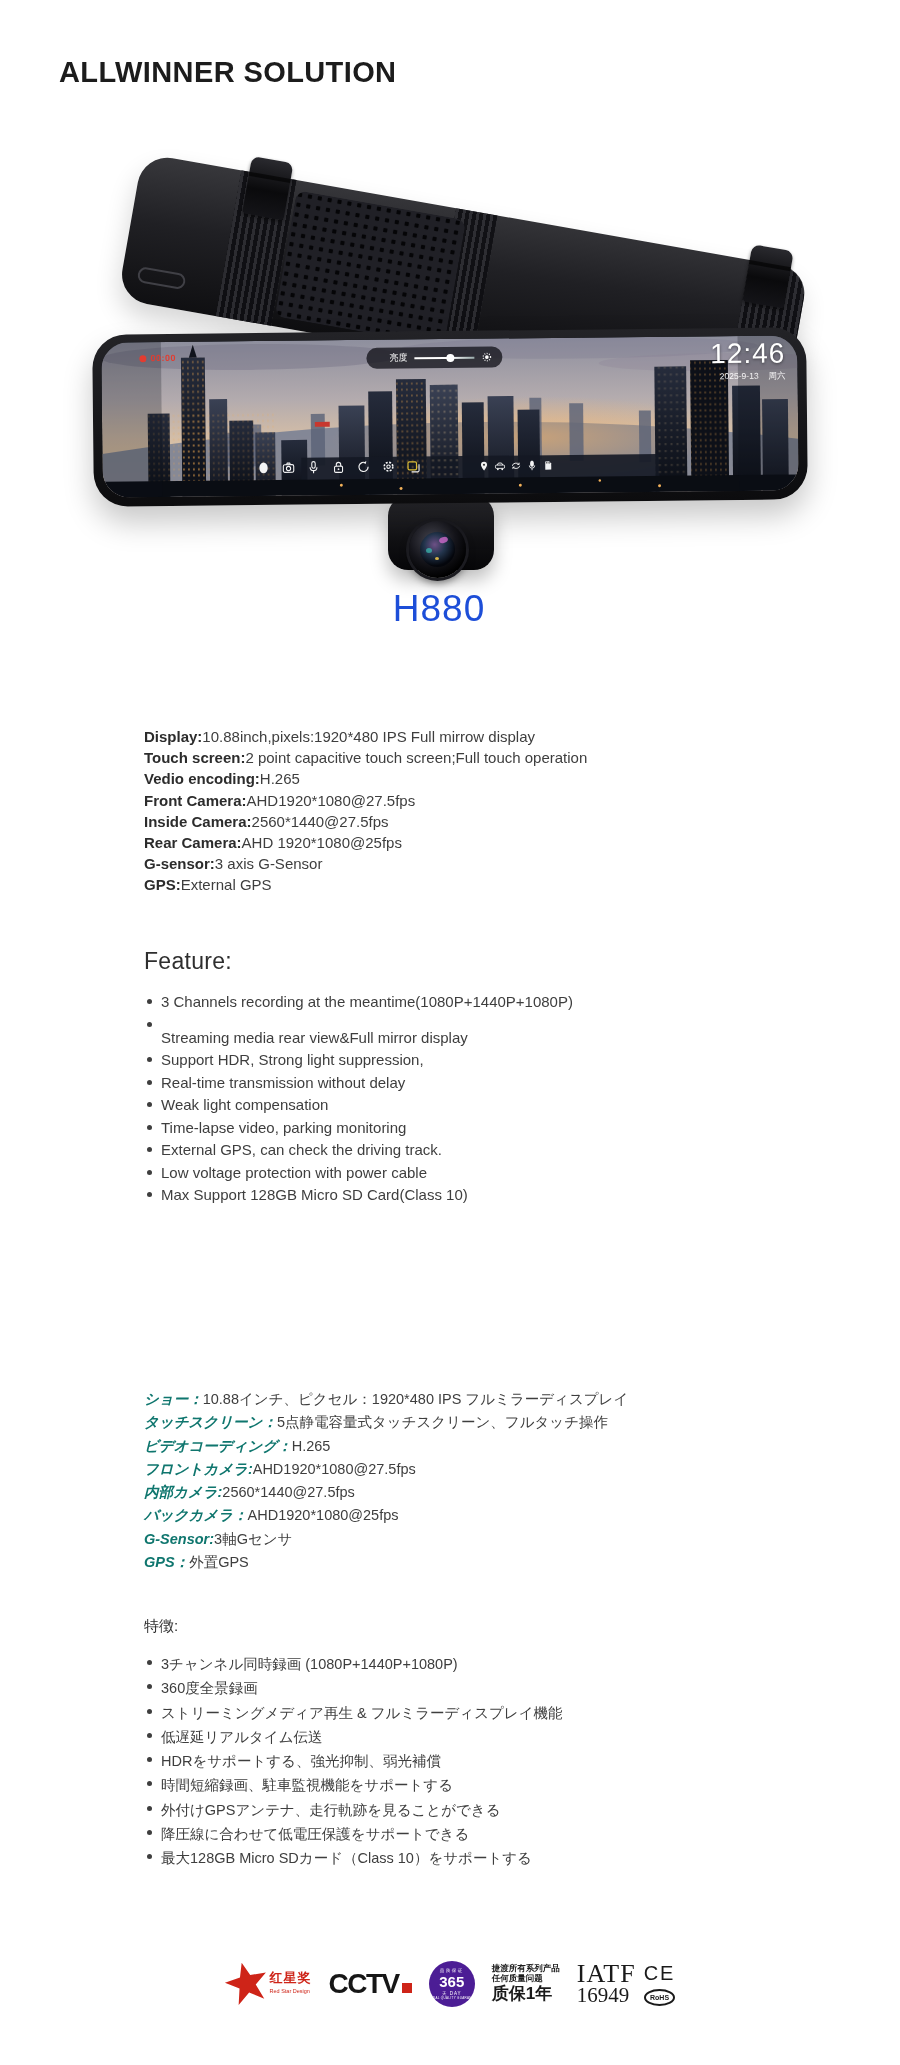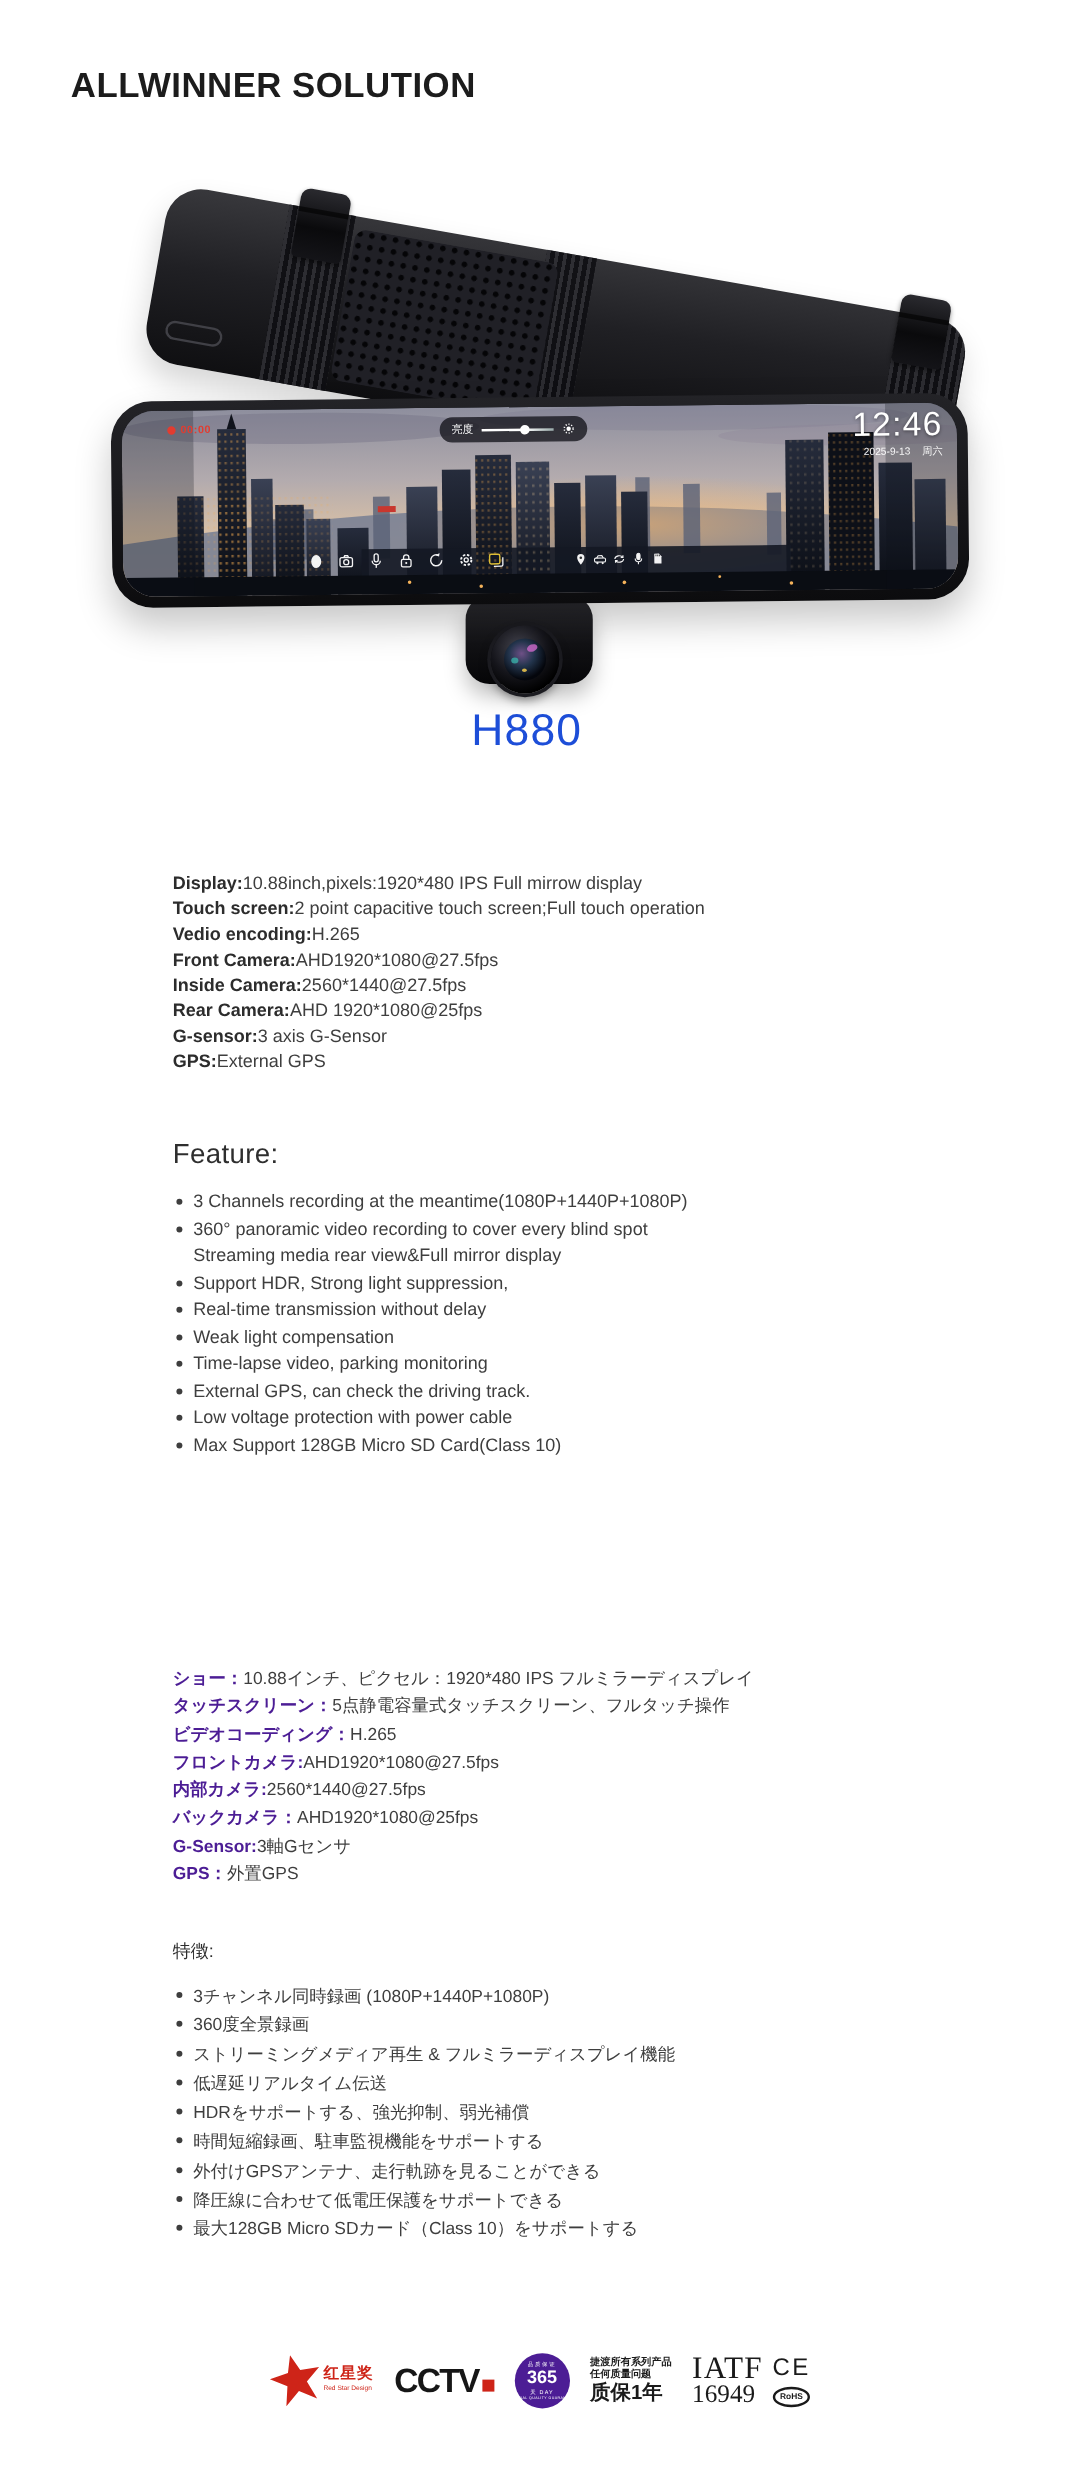--- a/index.html
+++ b/index.html
@@ -35,21 +35,21 @@
   .screen{position:absolute;left:9px;top:8px;right:9px;bottom:9px;border-radius:27px;overflow:hidden;background:#30333c;
     box-shadow:inset 0 0 14px rgba(0,0,0,.55);}
   .screen svg.city{position:absolute;inset:0;width:100%;height:100%;}
 
   .rec{position:absolute;left:38px;top:11px;display:flex;align-items:center;gap:4px;
     color:#e23c30;font-size:9px;font-weight:700;letter-spacing:.5px;}
   .rec-dot{width:7px;height:7px;border-radius:50%;background:#e23c30;}
 
   .bright{position:absolute;left:265px;top:8px;height:21px;display:flex;align-items:center;gap:7px;
     background:rgba(14,14,20,.74);border-radius:11px;padding:0 10px;}
-  .bright-label{color:#fff;font-size:9px;}
+  .bright-label{color:#fff;font-size:9px;margin-left:13px;}
   .bright-track{position:relative;width:60px;height:2px;background:linear-gradient(90deg,#fff 60%,#9aa 100%);}
   .bright-knob{position:absolute;left:32px;top:-3px;width:8px;height:8px;border-radius:50%;background:#fff;}
 
   .clock{position:absolute;right:12px;top:3px;text-align:left;color:#fff;}
   .clock-time{font-size:28px;line-height:30px;font-weight:400;letter-spacing:1px;text-shadow:0 1px 3px rgba(0,0,0,.45);}
   .clock-date{font-size:8.5px;margin-top:2px;opacity:.95;display:flex;gap:10px;justify-content:flex-end;}
 
   .toolbar{position:absolute;left:154px;bottom:21px;display:flex;align-items:center;gap:11px;}
   .toolbar .ticon{width:14px;height:14px;display:block;opacity:.95;}
   .statusbar{position:absolute;left:376px;bottom:22px;display:flex;align-items:center;gap:5px;}
@@ -69,21 +69,21 @@
 
   .model{position:absolute;left:0;top:588px;width:878px;text-align:center;
     font-size:37px;font-weight:200;color:#1d4ed8;letter-spacing:1px;}
 
   
   .specs-en{position:absolute;left:144px;top:726px;font-size:15px;line-height:21.2px;color:#3e3e3e;}
   .specs-en b{color:#2c2c2c;}
   .head-en{position:absolute;left:144px;top:948px;font-size:23px;color:#2e2e2e;letter-spacing:.3px;}
   .features-en{position:absolute;left:147px;top:991px;font-size:15px;line-height:22.5px;color:#3e3e3e;}
   .specs-jp{position:absolute;left:144px;top:1388px;font-size:14.5px;line-height:23.3px;color:#3e3e3e;}
-  .specs-jp b{color:#4c1d95;}
+  .specs-jp b{color:#0f766e;font-style:italic;}
   .head-jp{position:absolute;left:144px;top:1617px;font-size:15px;color:#2e2e2e;}
   .features-jp{position:absolute;left:147px;top:1652px;font-size:14.5px;line-height:24.3px;color:#3e3e3e;}
   .row{display:flex;align-items:flex-start;}
   .dot{flex:none;width:5px;height:5px;border-radius:50%;background:#3e3e3e;margin:8px 9px 0 0;}
   .row.nobullet .dot{visibility:hidden;}
 
   
   .footer{position:absolute;left:0;top:1953px;width:900px;height:62px;
     display:flex;justify-content:center;align-items:center;gap:17px;}
   .redstar{display:flex;align-items:flex-start;}
@@ -326,21 +326,20 @@
 
   <div class="head-en">Feature:</div>
 
   <div class="features-en">
     <div class="row">
         <span class="dot"></span>
         <span>3 Channels recording at the meantime(1080P+1440P+1080P)</span>
       </div>
     <div class="row">
         <span class="dot"></span>
-        <span>360° panoramic video recording to cover every blind spot</span>
       </div>
     <div class="row nobullet">
         <span class="dot"></span>
         <span>Streaming media rear view&amp;Full mirror display</span>
       </div>
     <div class="row">
         <span class="dot"></span>
         <span>Support HDR, Strong light suppression,</span>
       </div>
     <div class="row">

